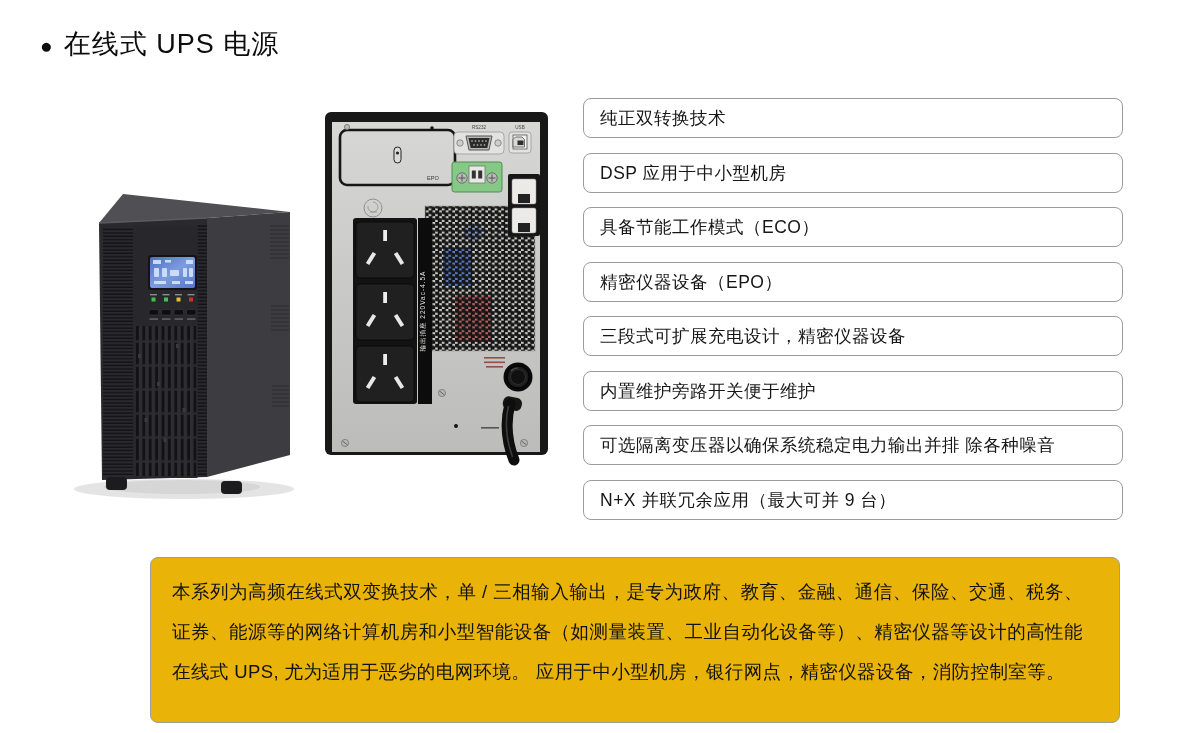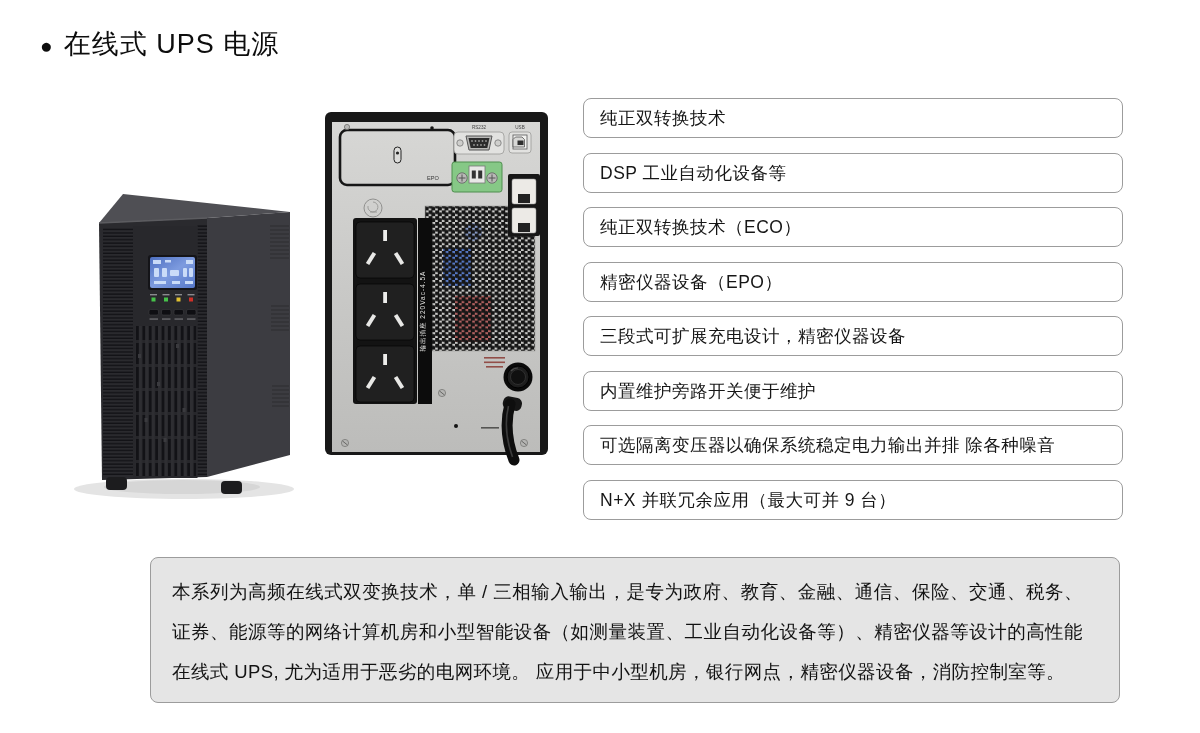--- a/index.html
+++ b/index.html
@@ -12,22 +12,22 @@
   .title-text { font-size:27px; font-weight:normal; letter-spacing:1px; }
 
   .features { position:absolute; left:583px; top:98px; width:540px; display:flex; flex-direction:column; gap:14.5px; }
   .feature {
     box-sizing:border-box; height:40px; border:1px solid #9c9c9c; border-radius:8px;
     background:#fff; display:flex; align-items:center; padding:0 16px;
     font-size:17.5px; color:#161616; letter-spacing:0.5px; white-space:nowrap;
   }
 
   .desc-box {
-    position:absolute; left:150px; top:557px; width:970px; height:146px; box-sizing:border-box;
-    border:1px solid #9c9c9c; border-radius:8px; background:#e5e5e5; padding:14px 36px 0 21px;
+    position:absolute; left:150px; top:557px; width:970px; height:166px; box-sizing:border-box;
+    border:1px solid #9c9c9c; border-radius:8px; background:#eab308; padding:14px 36px 0 21px;
   }
   .desc-text { margin:0; font-size:18.5px; line-height:40px; color:#121212; text-align:justify; letter-spacing:0.4px; }
 
   .front-photo { position:absolute; left:62px; top:186px; }
   .rear-photo  { position:absolute; left:323px; top:106px; }
 </style>
 </head>
 <body>
 
 <div class="canvas">
@@ -283,22 +283,22 @@
       <circle cx="133" cy="320" r="2" fill="#141414"></circle>
       <circle cx="22" cy="337" r="3.6" fill="#b5b5b3" stroke="#777775" stroke-width="0.8"></circle>
       <path d="M19.5,335 l5,4" stroke="#666664" stroke-width="1"></path>
       <circle cx="201" cy="337" r="3.6" fill="#b5b5b3" stroke="#777775" stroke-width="0.8"></circle>
       <path d="M198.5,335 l5,4" stroke="#666664" stroke-width="1"></path>
     </g>
   </svg>
 
   <div class="features">
     <div class="feature">纯正双转换技术</div>
-    <div class="feature">DSP 工业自动化设备等</div>
-    <div class="feature">纯正双转换技术（ECO）</div>
+    <div class="feature">DSP 应用于中小型机房</div>
+    <div class="feature">具备节能工作模式（ECO）</div>
     <div class="feature">精密仪器设备（EPO）</div>
     <div class="feature">三段式可扩展充电设计，精密仪器设备</div>
     <div class="feature">内置维护旁路开关便于维护</div>
     <div class="feature">可选隔离变压器以确保系统稳定电力输出并排 除各种噪音</div>
     <div class="feature">N+X 并联冗余应用（最大可并 9 台）</div>
   </div>
 
   <div class="desc-box">
     <p class="desc-text">本系列为高频在线式双变换技术，单 / 三相输入输出，是专为政府、教育、金融、通信、保险、交通、税务、证券、能源等的网络计算机房和小型智能设备（如测量装置、工业自动化设备等）、精密仪器等设计的高性能在线式 UPS, 尤为适用于恶劣的电网环境。 应用于中小型机房，银行网点，精密仪器设备，消防控制室等。</p>
   </div>

